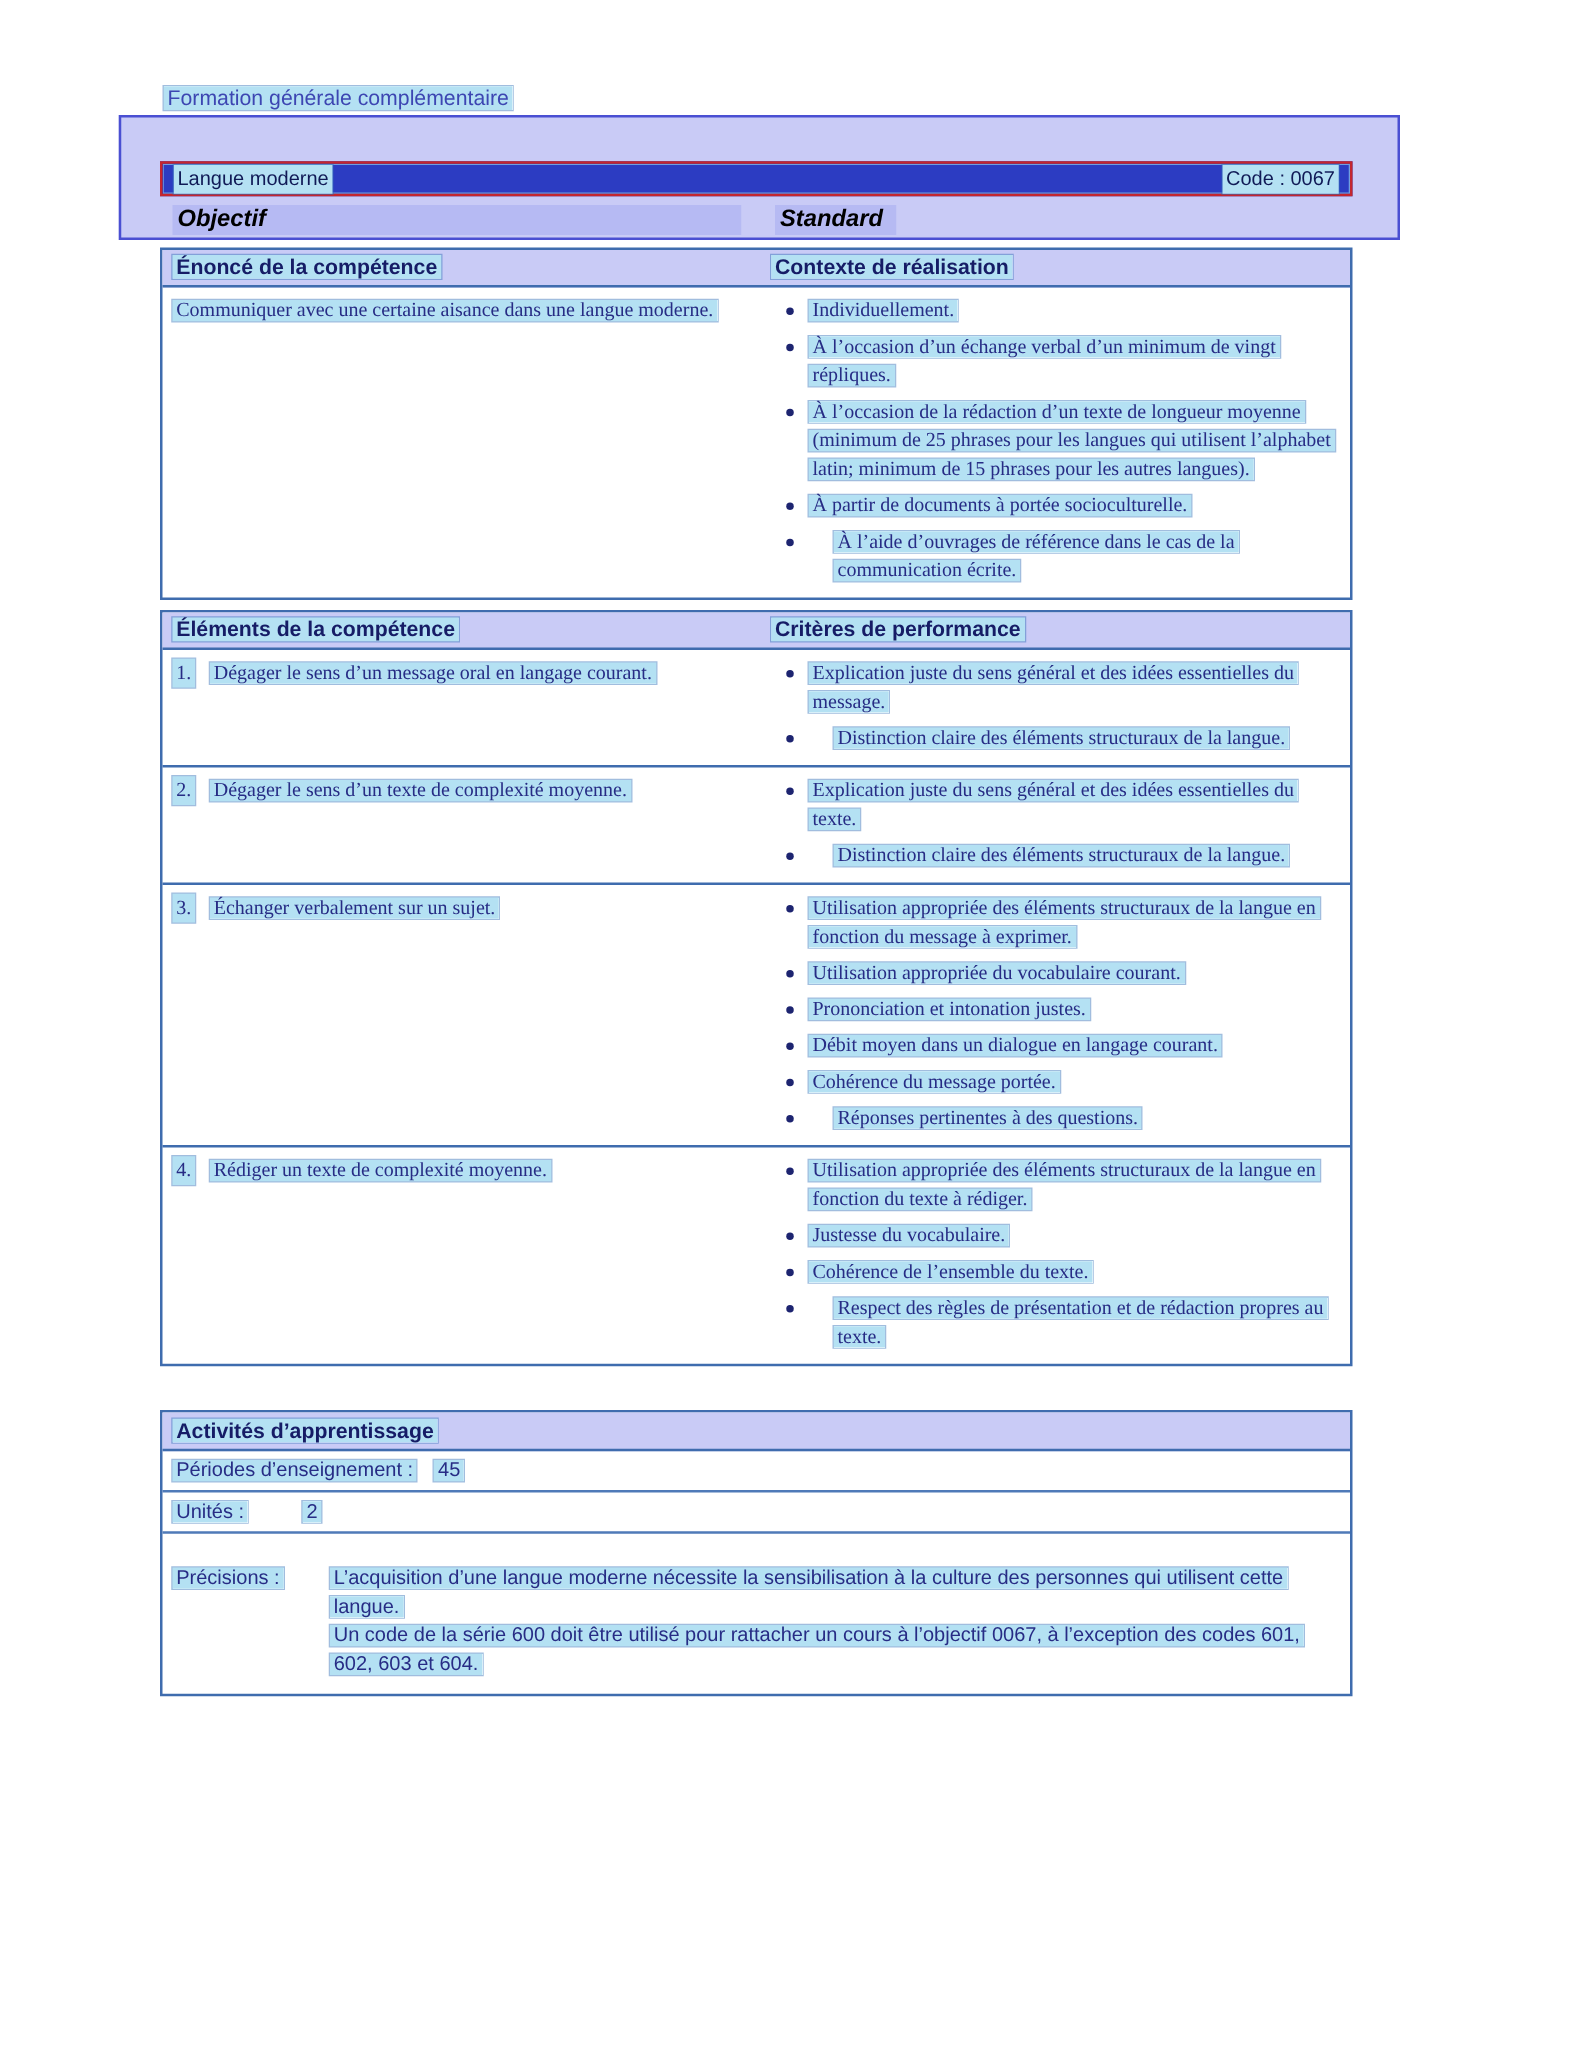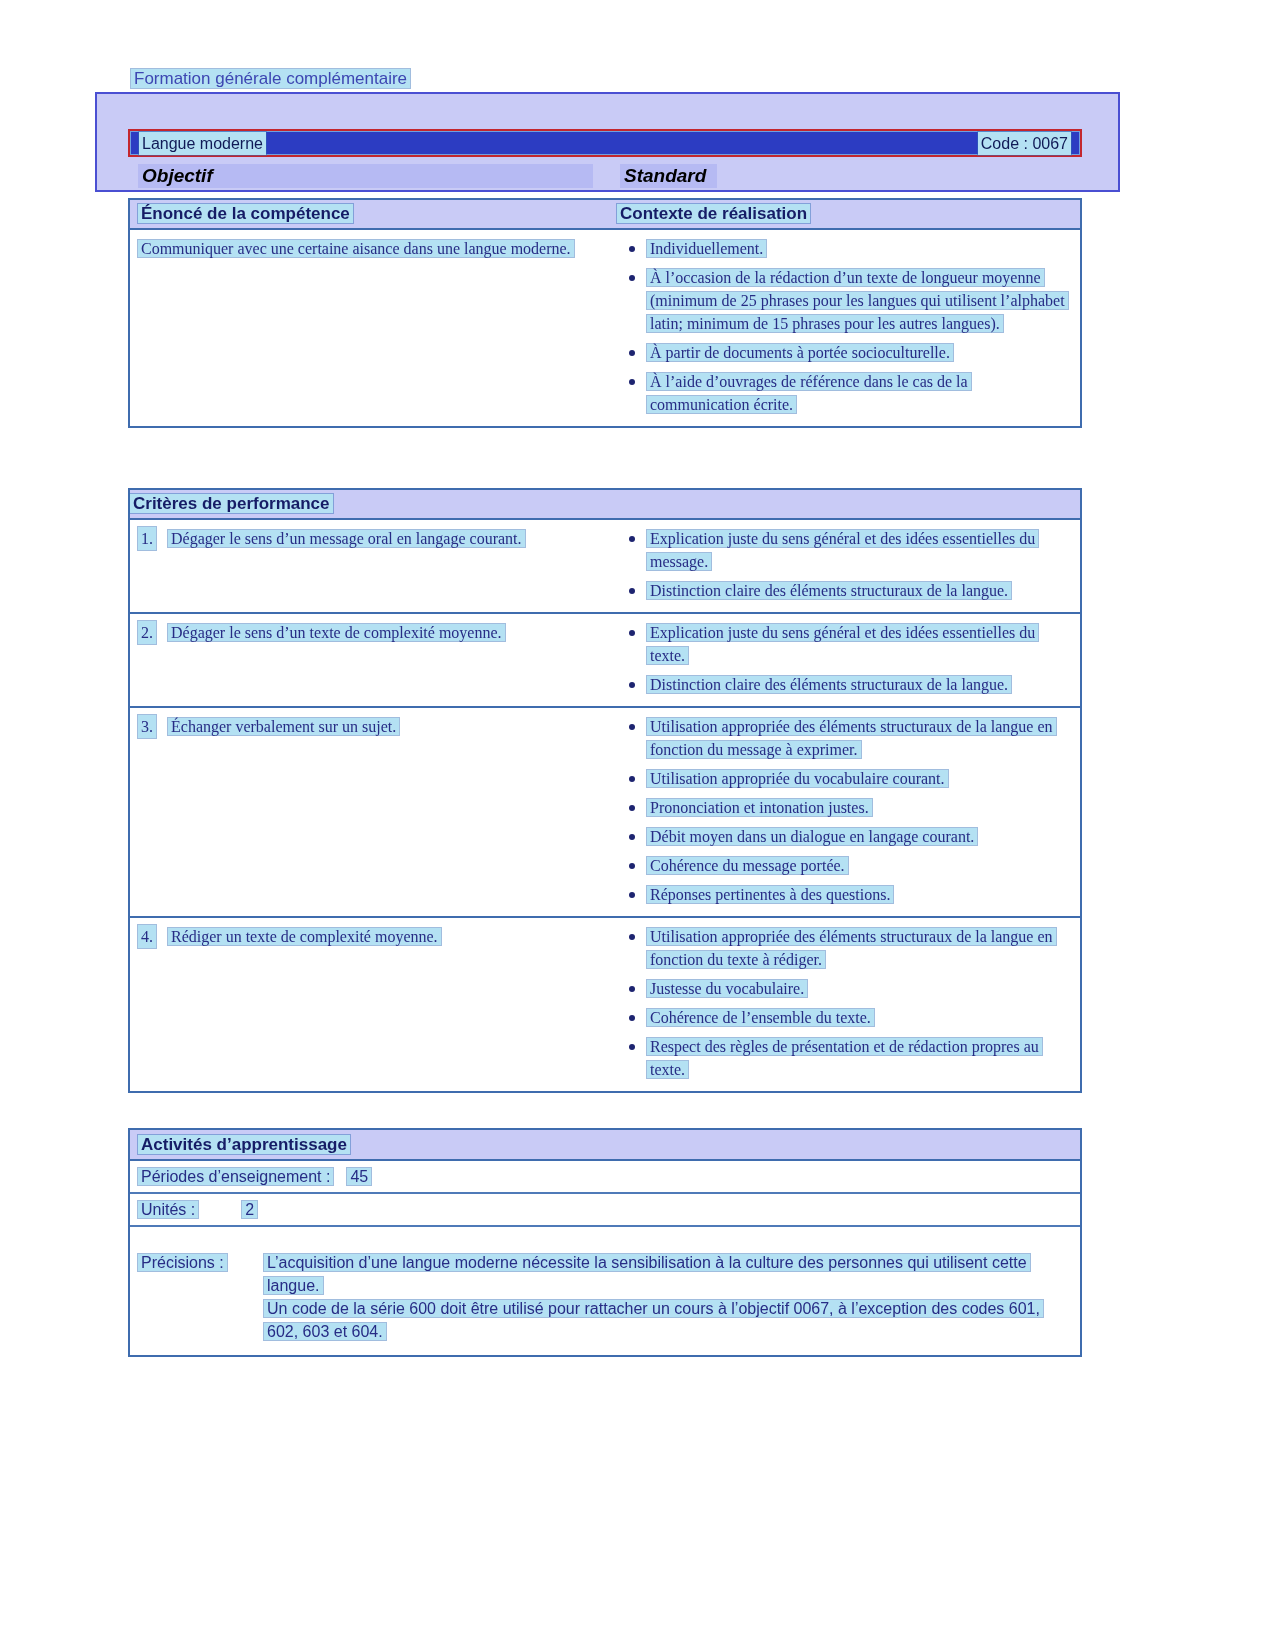--- a/index.html
+++ b/index.html
@@ -55,21 +55,21 @@
     background:#c9cbf6; border-bottom:2px solid #3f6cae; padding:2px 0 3px;
   }
   .th { font-weight:bold; color:#161c66; font-size:17px; }
   .th-left { padding-left:8px; }
   .tbl-row { display:grid; grid-template-columns:487px 1fr; padding:7px 0 10px; border-bottom:2px solid #3f6cae;font-family:Liberation Serif, serif; }
   .tbl-row:last-child { border-bottom:none; }
   .td-left { padding-left:8px; padding-right:30px; }
   .td-right { padding-right:12px; }
 
   .bullet-item { display:flex; margin-bottom:6px; }
-  .bullet-item:last-child { margin-bottom:0; }
+  .bullet-item:last-child { margin-bottom:0;gap:20px; }
   .bullet { flex:0 0 30px; padding-left:12px; }
   .bullet::before {
     content:""; display:block; width:6px; height:6px; border-radius:50%;
     background:#1d2470; margin-top:9px;
   }
   .bullet-text { flex:1; }
 
   .element-item { display:flex; align-items:flex-start; }
   .el-num { flex:0 0 auto; margin-right:12px; }
   .el-text { flex:1; }
@@ -120,36 +120,41 @@
       <div class="td-left">
         <span class="hl">Communiquer avec une certaine aisance dans une langue moderne.</span>
       </div>
       <div class="td-right">
         <div class="bullet-item">
             <span class="bullet"></span>
             <span class="bullet-text"><span class="hl">Individuellement.</span></span>
           </div>
         <div class="bullet-item">
             <span class="bullet"></span>
+            <span class="bullet-text"><span class="hl">À l’occasion d’un échange verbal d’un minimum de vingt répliques.</span></span>
+          </div>
+        <div class="bullet-item">
+            <span class="bullet"></span>
             <span class="bullet-text"><span class="hl">À l’occasion de la rédaction d’un texte de longueur moyenne (minimum de 25 phrases pour les langues qui utilisent l’alphabet latin; minimum de 15 phrases pour les autres langues).</span></span>
           </div>
         <div class="bullet-item">
             <span class="bullet"></span>
             <span class="bullet-text"><span class="hl">À partir de documents à portée socioculturelle.</span></span>
           </div>
         <div class="bullet-item">
             <span class="bullet"></span>
             <span class="bullet-text"><span class="hl">À l’aide d’ouvrages de référence dans le cas de la communication écrite.</span></span>
           </div>
       </div>
     </div>
   </div>
 
   <div class="tbl tbl2">
     <div class="tbl-head">
+      <div class="th th-left"><span class="hl">Éléments de la compétence</span></div>
       <div class="th"><span class="hl">Critères de performance</span></div>
     </div>
 
     <div class="tbl-row">
       <div class="td-left">
         <div class="element-item">
           <span class="el-num hl">1.</span>
           <span class="el-text"><span class="hl">Dégager le sens d’un message oral en langage courant.</span></span>
         </div>
       </div>

